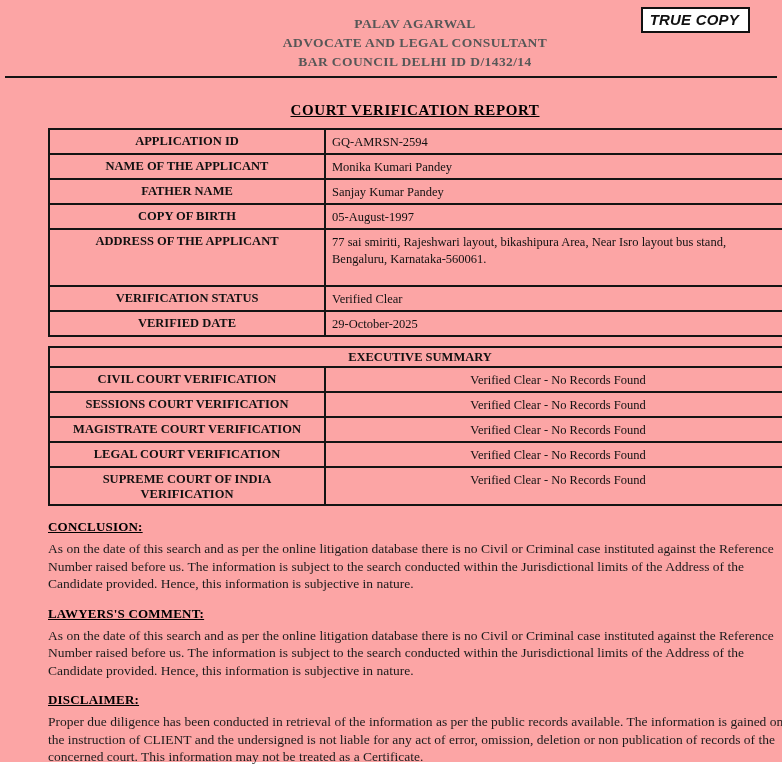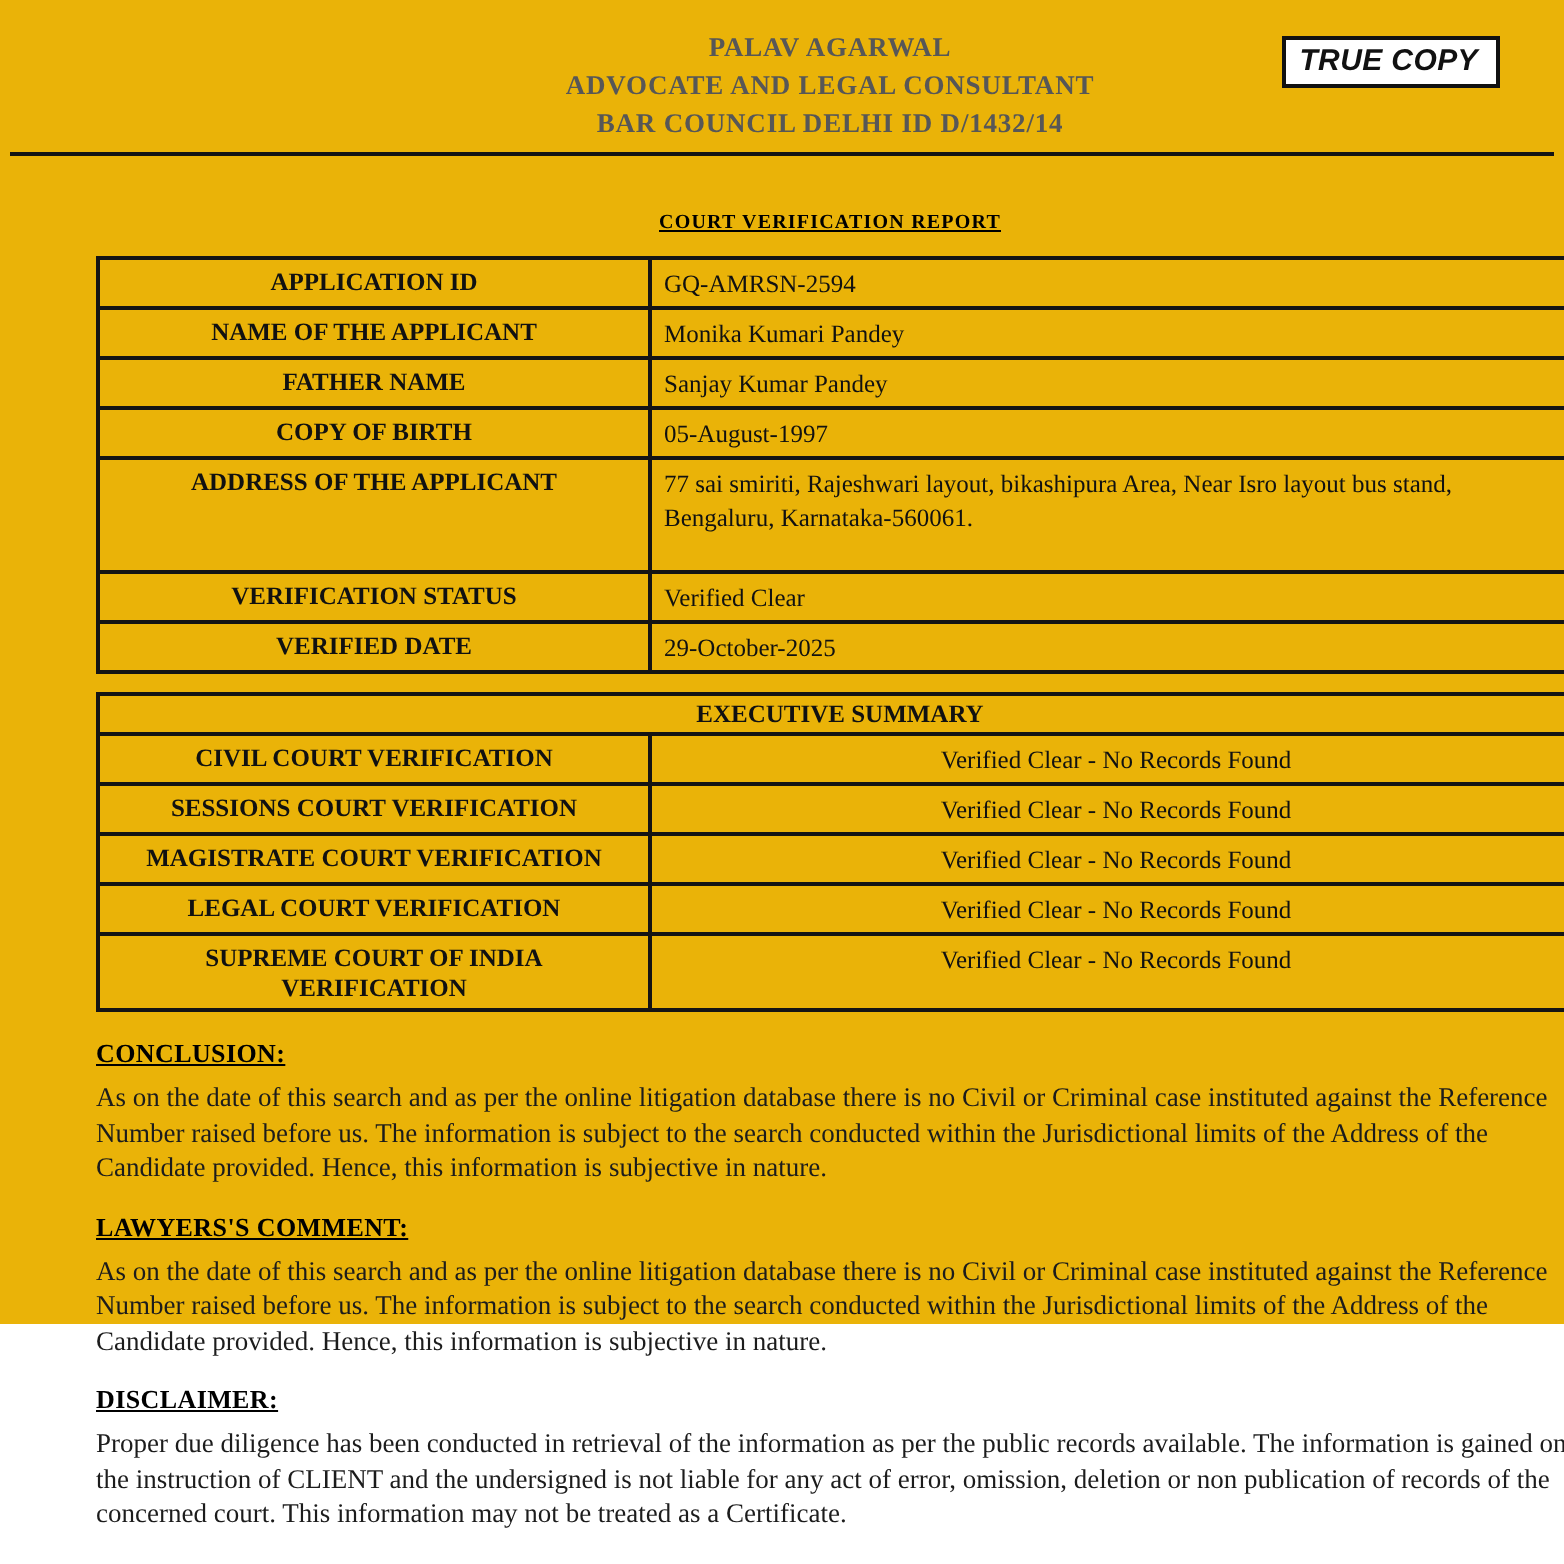--- a/index.html
+++ b/index.html
@@ -2,42 +2,42 @@
 <html><head>
 <meta charset="utf-8">
 <style>
   * { margin: 0; padding: 0; box-sizing: border-box; }
   html, body { background: #ffffff; }
   body {
     width: 782px; height: 782px;
     font-family: "Liberation Serif", "DejaVu Serif", serif;
     color: #111; position: relative; overflow: hidden;
   }
-  .page { width: 782px; height: 662px; position: relative; background: #eab308; padding-left: 48px; }
+  .page { width: 782px; height: 762px; position: relative; background: #fca5a5; padding-left: 48px; }
 
   
   .letterhead { text-align: center; padding-top: 14px; line-height: 19px; }
   .letterhead div {
     font-weight: bold; font-size: 13.5px; color: #575757; letter-spacing: 0.4px;
   }
   .true-copy {
-    position: absolute; top: 18px; right: 32px;
+    position: absolute; top: 7px; right: 32px;
     border: 2px solid #111; padding: 2px 9px 3px 7px; background: #fff;
     font-family: "Liberation Sans", sans-serif;
     font-style: italic; font-weight: bold; font-size: 15px; color: #111;
     letter-spacing: 0.2px;
   }
   .top-rule {
     position: absolute; left: 5px; right: 5px; top: 76px;
     border: 0; border-top: 2.5px solid #141414; height: 0;
   }
 
   .report-title-wrap { text-align: center; margin-top: 30px; }
   .report-title {
-    display: inline-block; font-weight: bold; font-size: 10px;
+    display: inline-block; font-weight: bold; font-size: 15px;
     letter-spacing: 0.6px; text-decoration: underline; color: #000;
   }
 
   
   table { border-collapse: collapse; width: 744px; margin: 0 auto; }
   .details-table { margin-top: 9px; }
   td, th { border: 2px solid #141414; padding: 2px 6px; font-size: 12.5px; }
   .label-col { width: 276px; font-weight: bold; text-align: center; vertical-align: top; padding-top: 4px; }
   .value-col { font-weight: normal; text-align: left; vertical-align: top; padding-top: 4px; line-height: 17px; }
   .details-table tr { height: 22px; }

